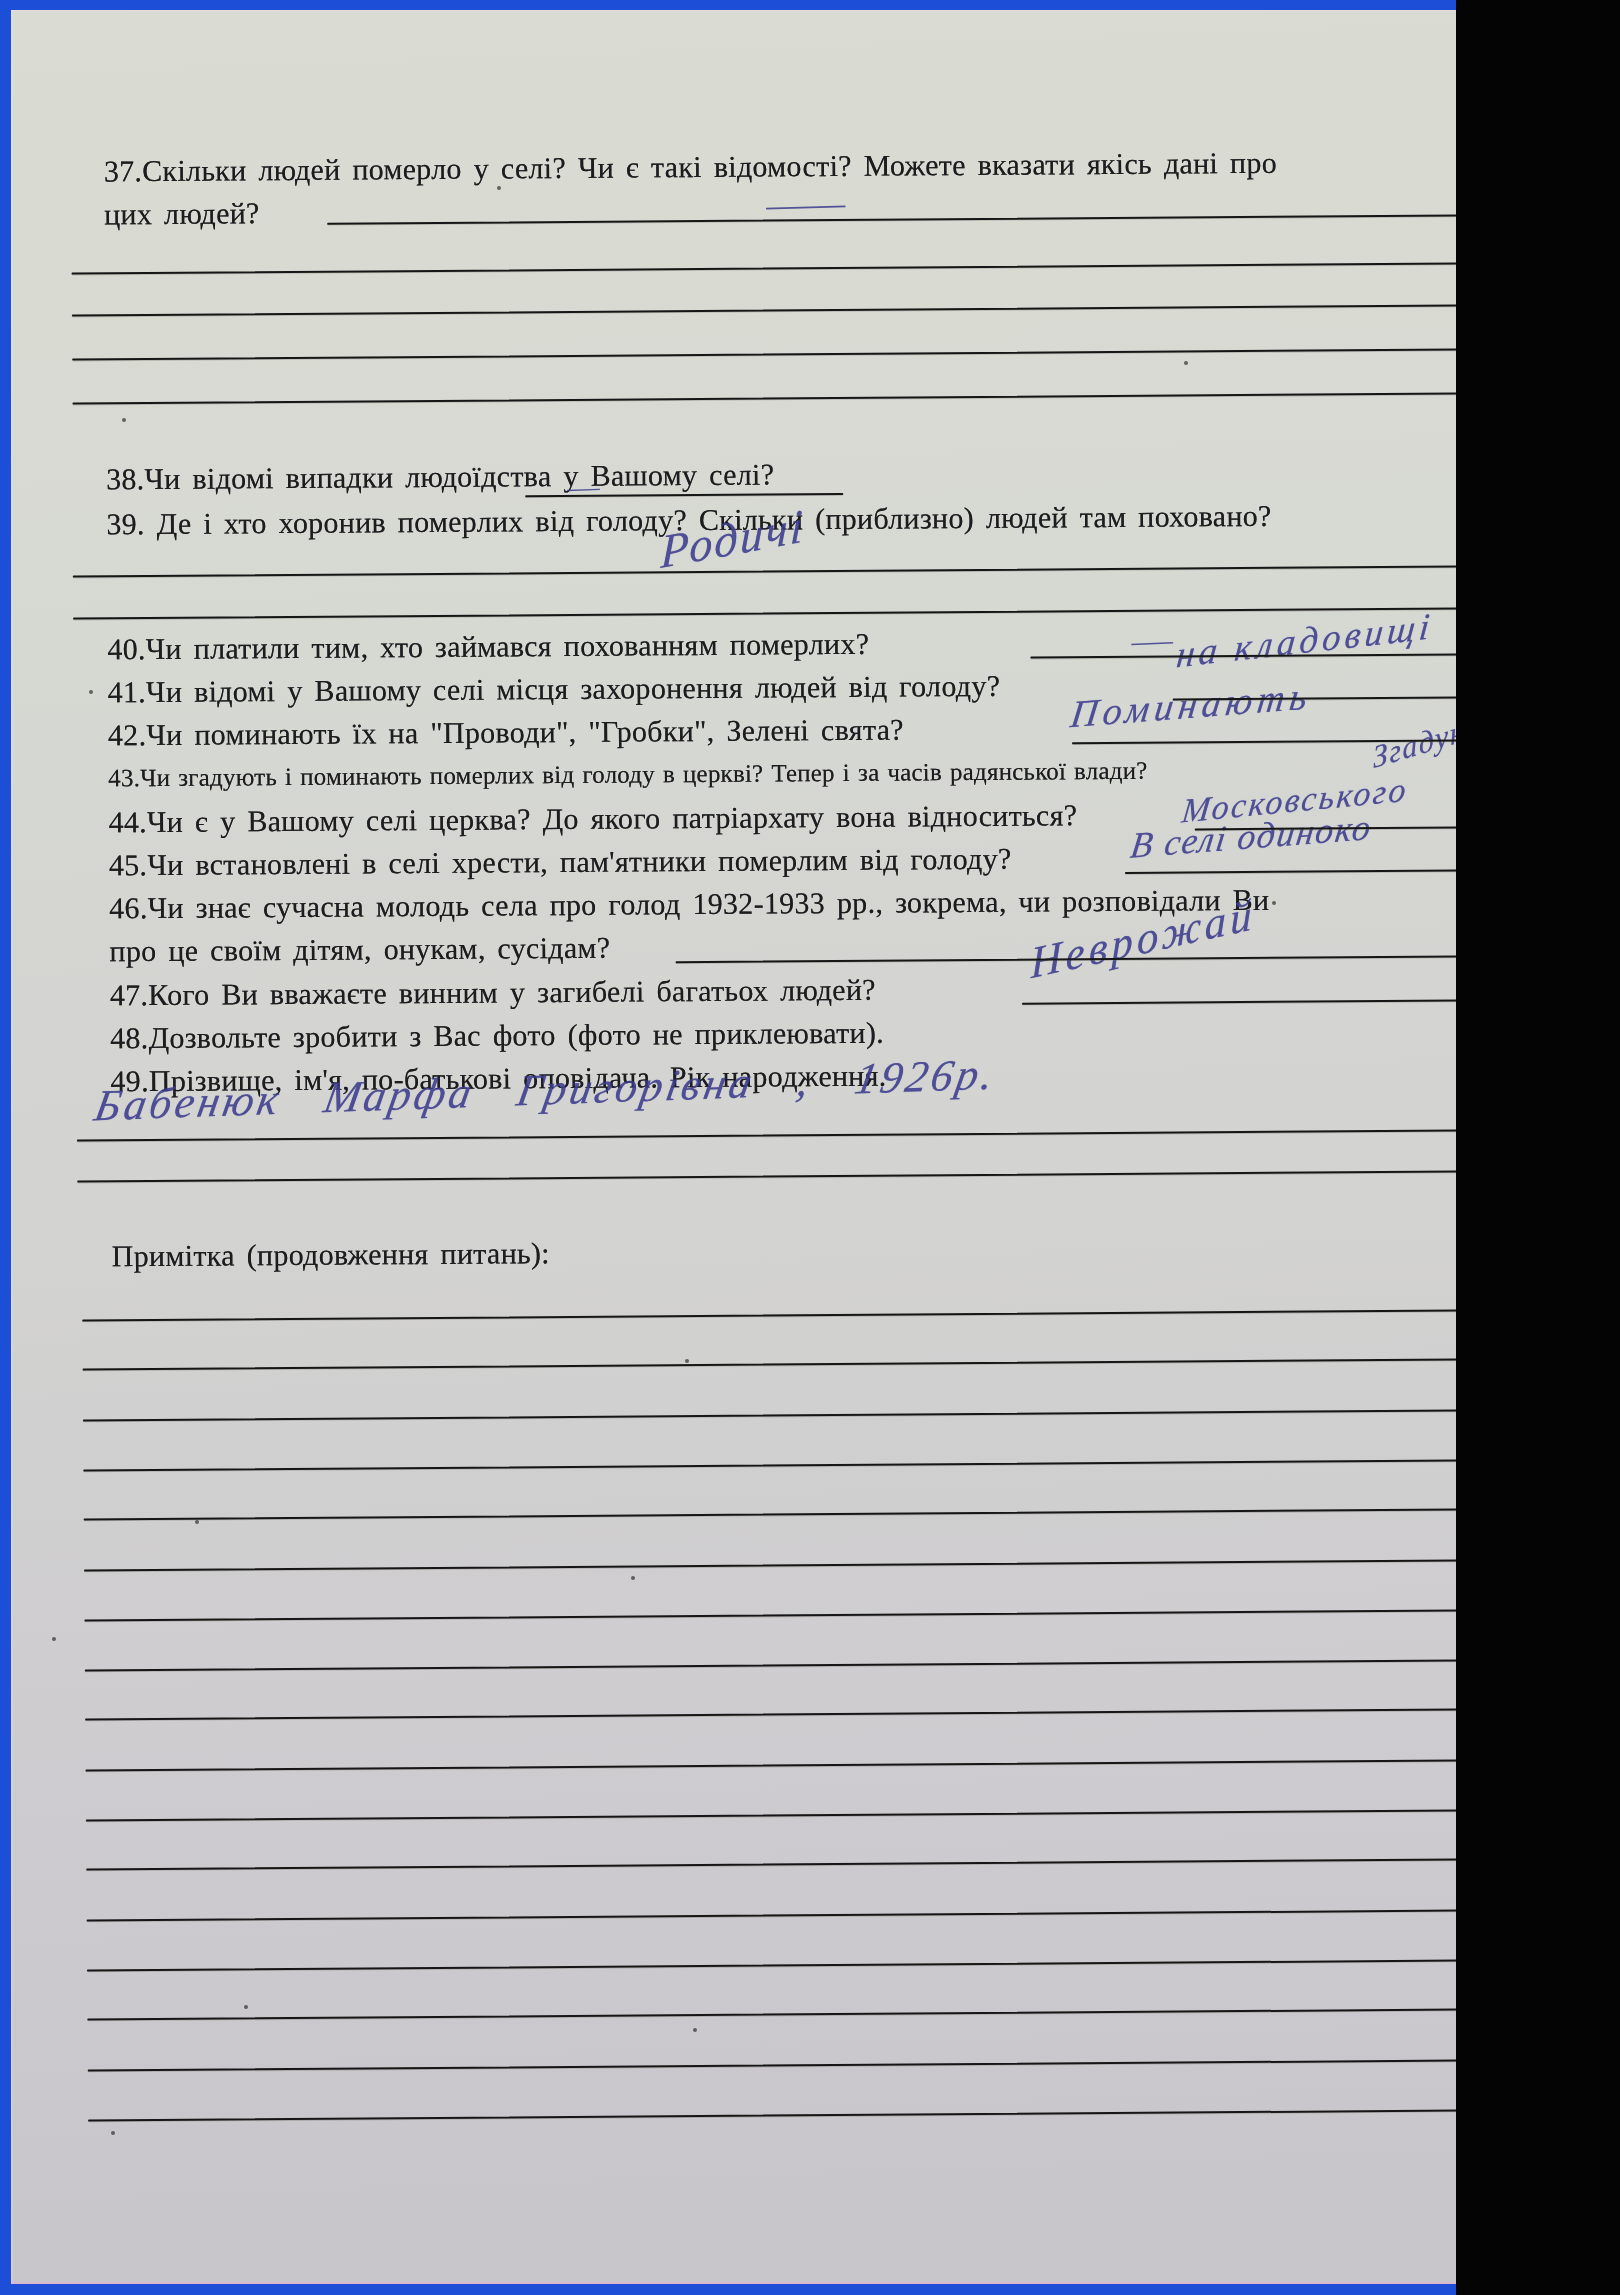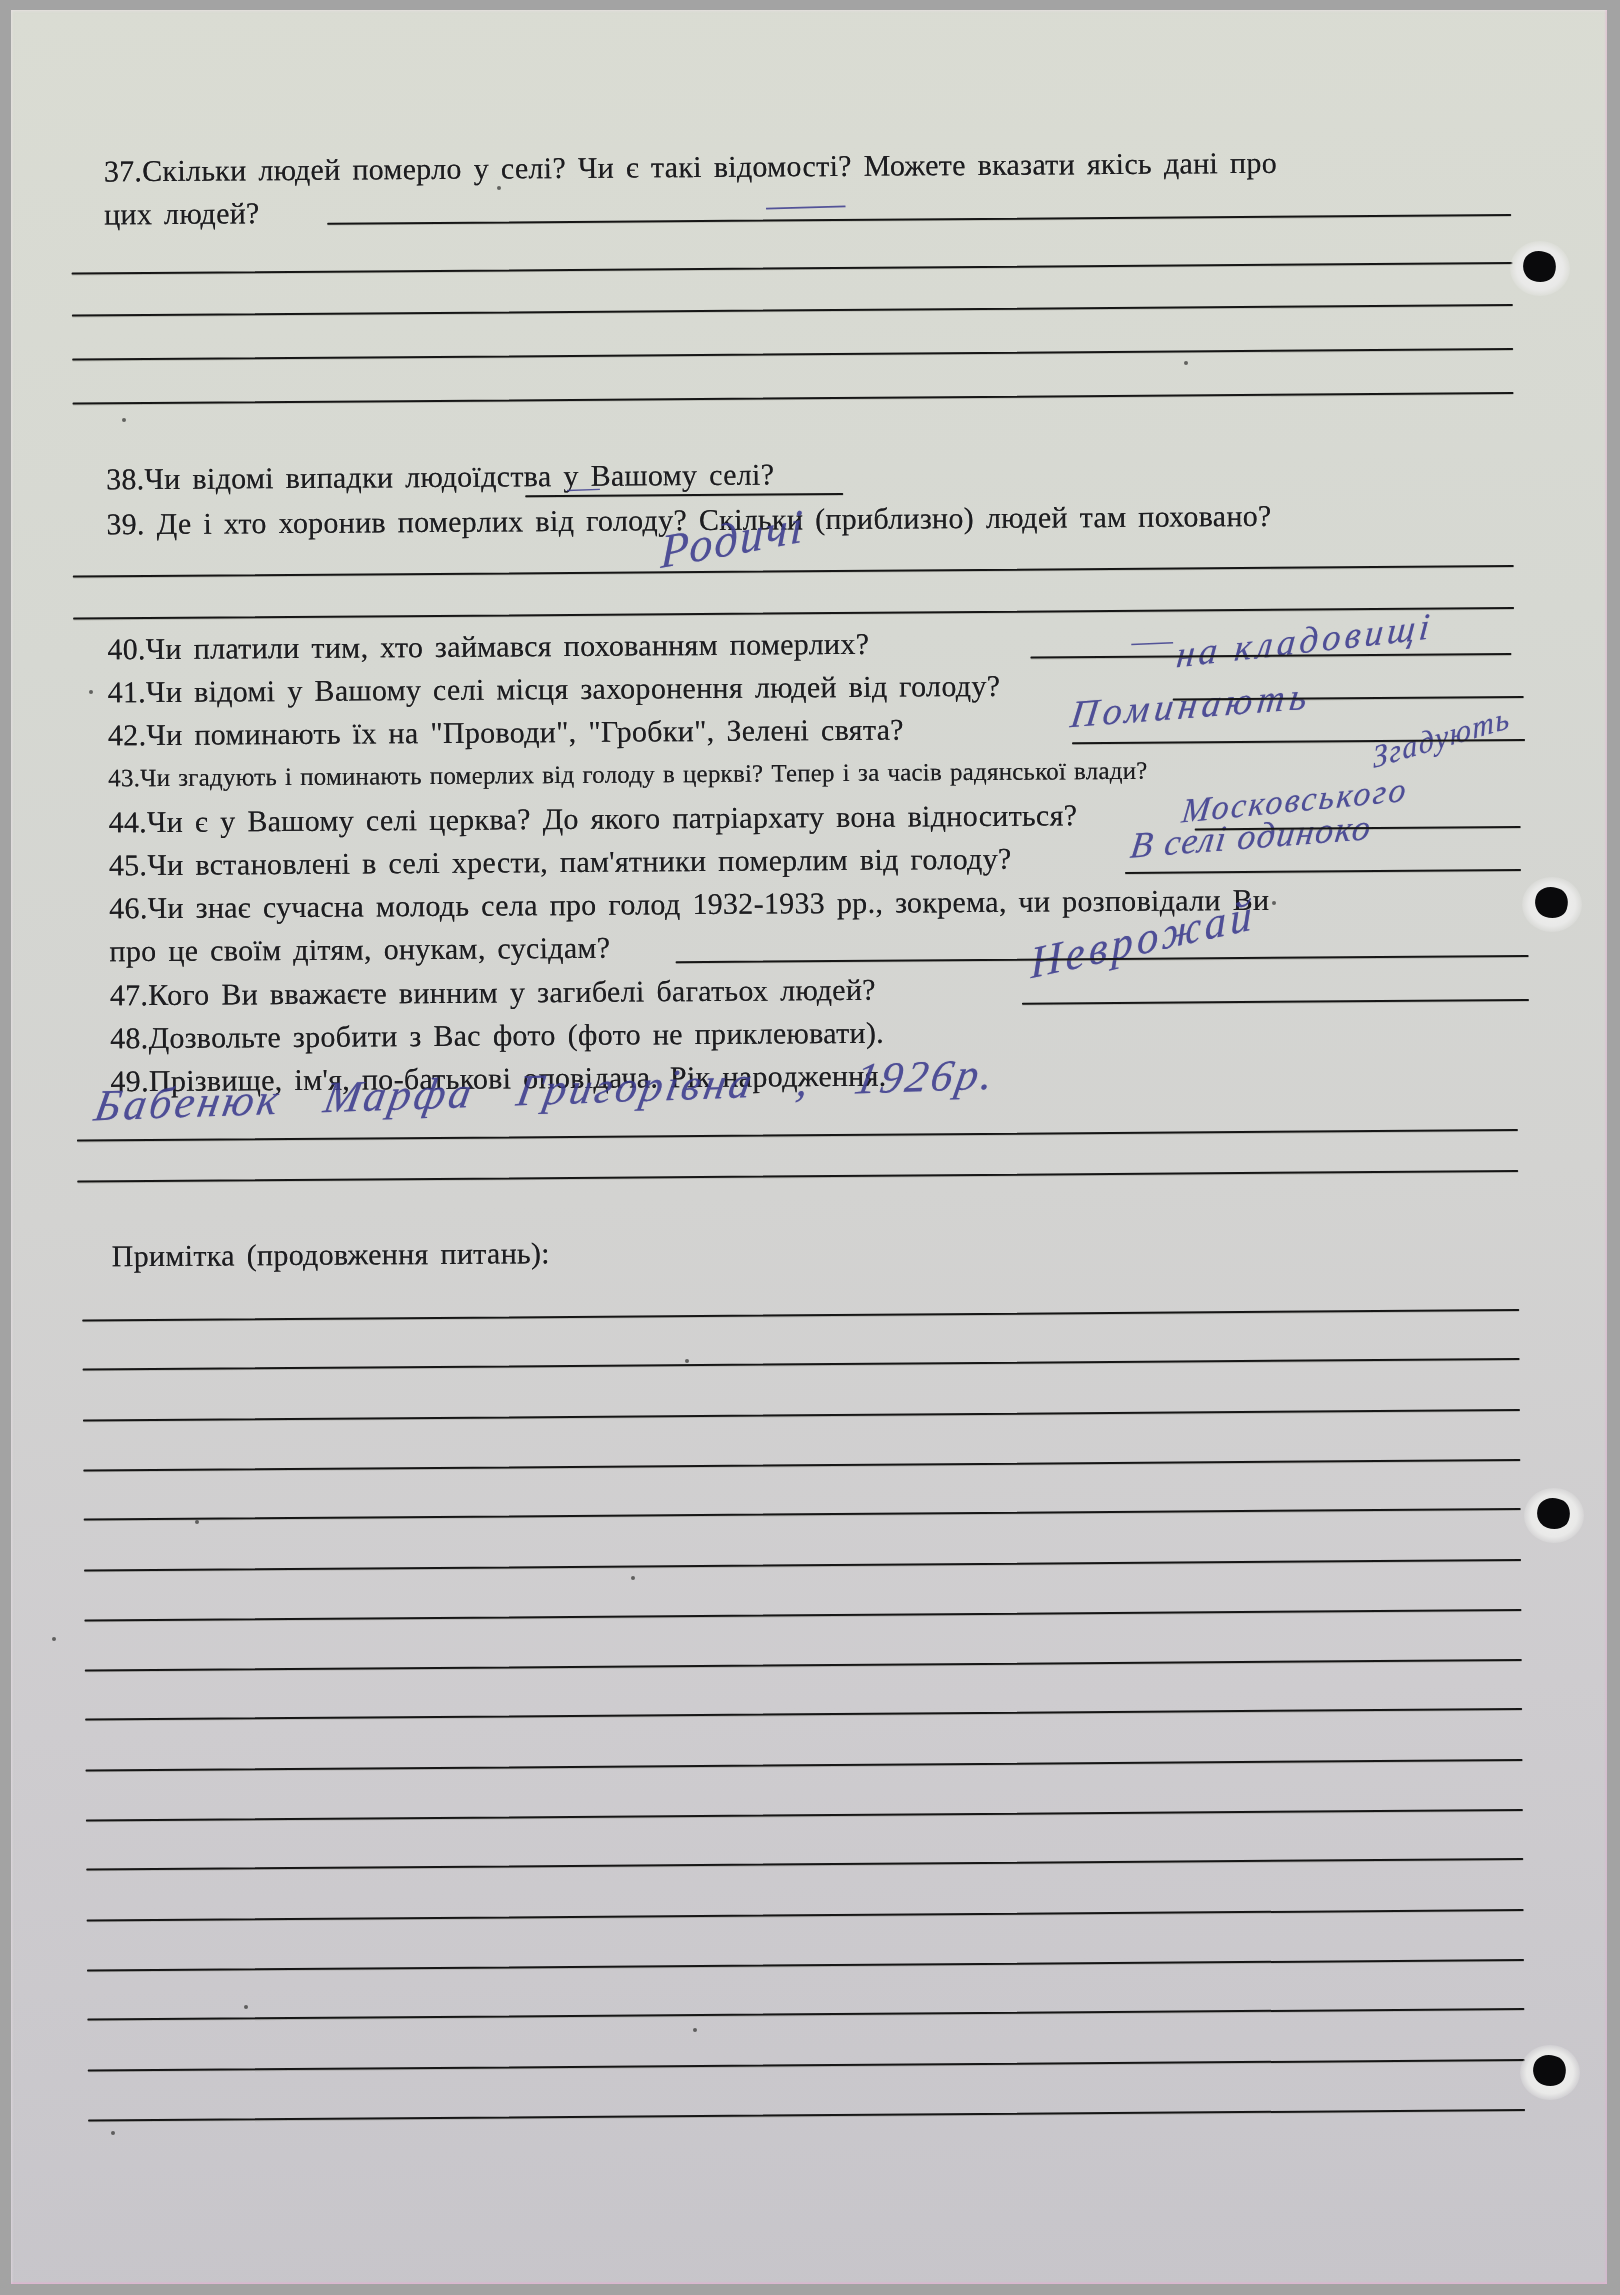--- a/index.html
+++ b/index.html
@@ -1,16 +1,16 @@
 <!DOCTYPE html>
 <html style="font-size:13px"><head>
 <meta charset="utf-8">
 <style>
   html,body{margin:0;padding:0;background:#040404;}
-  .scan{position:relative;width:1620px;height:2295px;background:#a3a3a3;overflow:hidden;
+  .scan{position:relative;width:1456px;height:2295px;background:#1d4ed8;overflow:hidden;
         font-family:"Liberation Serif","DejaVu Serif",serif;}
   .paper{position:absolute;left:11.4px;top:9.8px;width:1596px;height:2274px;
          background:linear-gradient(178deg,#dadcd3 0%,#d6d8d2 28%,#d3d3d1 52%,#cecccf 74%,#c7c5ca 100%);
          box-shadow:inset 0 -2.4px 1.6px -0.8px rgba(236,172,214,.6),
                     inset -2.4px 0 1.6px -0.8px rgba(236,172,214,.4),
                     inset 1.6px 1.6px 2.4px -0.8px rgba(245,240,244,.5);}
   .content{position:absolute;left:0;top:0;width:100%;height:100%;
            transform:rotate(-0.42deg);transform-origin:52% 50%;}
   .q{position:absolute;font-size:30px;color:#1d1d20;white-space:nowrap;
      letter-spacing:0.3px;word-spacing:4.1px;text-shadow:0 0 0.6px rgba(25,25,28,.75);}

